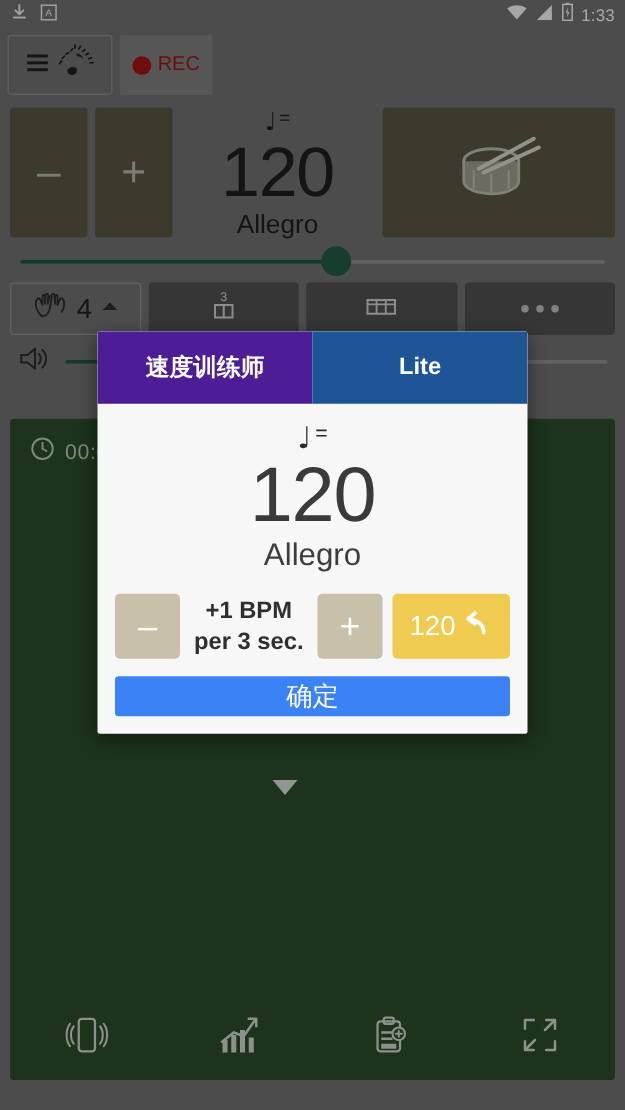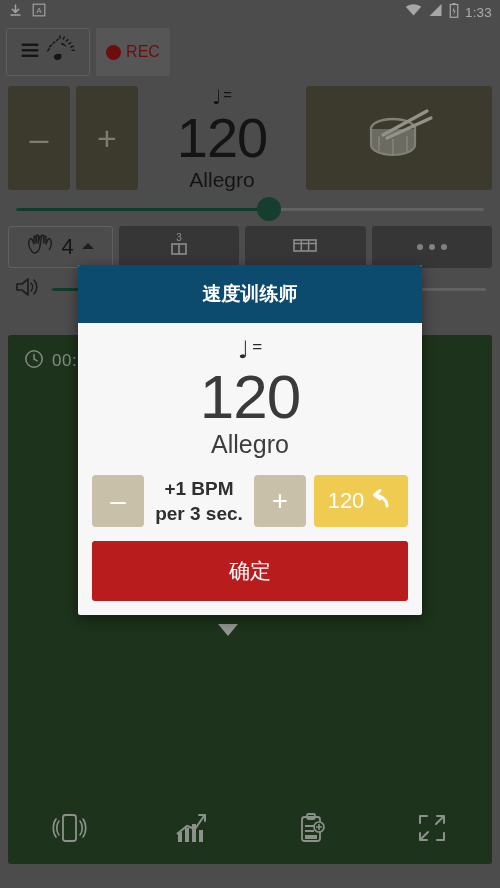--- a/index.html
+++ b/index.html
@@ -126,21 +126,21 @@
     position: absolute; left: 78px; top: 265px; width: 344px;
     background: #f7f7f7; border-radius: 2px;
     box-shadow: 0 4px 14px rgba(0,0,0,.45);
     overflow: hidden;
   }
   .dlg-tabs { display: flex; height: 58px; }
   .dlg-tab {
     flex: 1; display: flex; align-items: center; justify-content: center;
     font-size: 19px; font-weight: bold; color: #ffffff;
   }
-  .dlg-tab.inactive { background: #0c4a6e; }
+  .dlg-tab.inactive { background: #4c1d95; }
   .dlg-tab.active { background: #1e5596; }
   .dlg-body { padding: 16px 14px 14px 14px; }
   .dlg-tempo { display: flex; flex-direction: column; align-items: center; }
   .dlg-eq { display: flex; align-items: flex-start; gap: 3px; height: 26px; }
   .dlg-eq .note { font-size: 24px; line-height: 22px; color: #2b2b2b; font-family: "DejaVu Sans", sans-serif; }
   .dlg-eq .eq { font-size: 17px; line-height: 15px; color: #2b2b2b; }
   .dlg-bpm { font-size: 62px; line-height: 64px; color: #3a3a3a; letter-spacing: -1px; }
   .dlg-name { font-size: 25px; color: #3d3d3d; margin-top: 1px; }
   .dlg-ctrl { display: flex; align-items: center; gap: 8px; margin-top: 16px; }
   .sq-btn {
@@ -148,22 +148,22 @@
     display: flex; align-items: center; justify-content: center;
     color: #ffffff; font-size: 28px; font-weight: 300;
   }
   .rate-text { flex: 1; text-align: center; font-size: 19px; color: #2f2f2f; line-height: 25px; font-weight: bold; }
   .reset-btn {
     min-width: 94px; height: 52px; background: #efcb51; border-radius: 4px;
     display: flex; align-items: center; justify-content: center; gap: 6px;
     color: #ffffff; font-size: 22px; padding: 0 10px;
   }
   .ok-btn {
-    margin-top: 14px; height: 60px; width: 100%;
-    background: #b91c1c; border-radius: 3px;
+    margin-top: 14px; height: 32px; width: 100%;
+    background: #3b82f6; border-radius: 3px;
     display: flex; align-items: center; justify-content: center;
     color: #ffffff; font-size: 21px;
   }
   .dlg-pointer {
     position: absolute; left: 218px; top: 624px;
     width: 0; height: 0;
     border-left: 10px solid transparent; border-right: 10px solid transparent;
     border-top: 12px solid #a7a7a7;
     opacity: .85;
   }
@@ -407,20 +407,21 @@
       </div>
     </div>
   </div>
 
   <div class="scrim"></div>
   <div class="dlg-pointer"></div>
 
   <div class="dialog">
     <div class="dlg-tabs">
       <div class="dlg-tab inactive">速度训练师</div>
+      <div class="dlg-tab active">Lite</div>
     </div>
     <div class="dlg-body">
       <div class="dlg-tempo">
         <div class="dlg-eq">
           <span class="note">♩</span>
           <span class="eq">=</span>
         </div>
         <div class="dlg-bpm">120</div>
         <div class="dlg-name">Allegro</div>
       </div>

